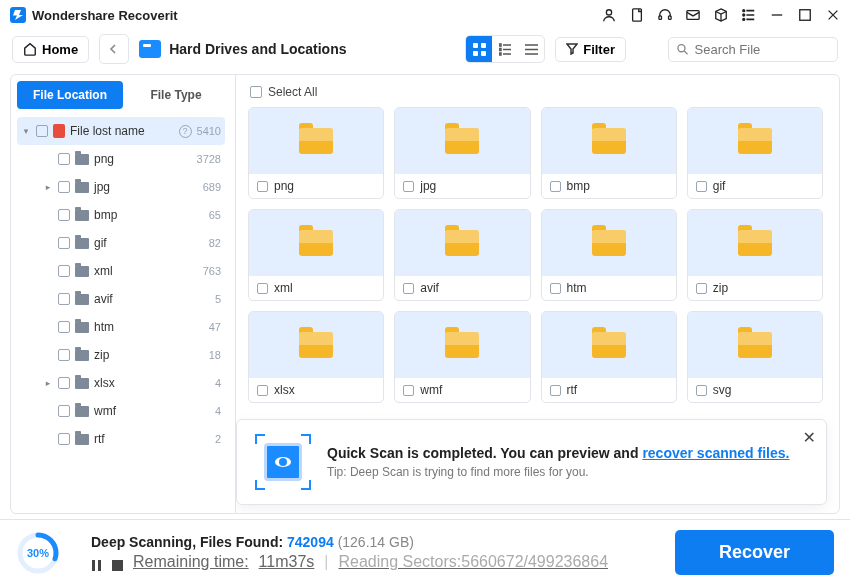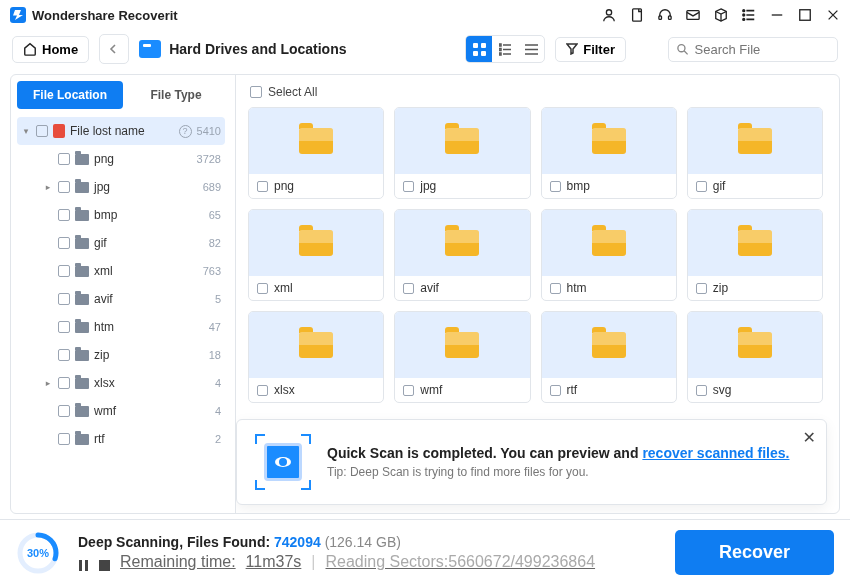--- a/index.html
+++ b/index.html
@@ -65,21 +65,21 @@
 .c-bl{bottom:0;left:0;border-right:none;border-top:none;}
 .c-br{bottom:0;right:0;border-left:none;border-top:none;}
 .eye { width:16px; height:10px; background:#fff; border-radius:50%; position:relative;}
 .eye::after{content:"";position:absolute;top:1px;left:4px;width:8px;height:8px;background:#1a8cff;border-radius:50%;}
 .notice-text { flex:1; }
 .notice-title { font-size:14px; font-weight:700; color:#222;}
 .notice-title a { color:#0f7df2; text-decoration:underline;}
 .notice-sub { font-size:12px; color:#777; margin-top:4px;}
 .notice-close { position:absolute; top:8px; right:10px; cursor:pointer; font-size:16px; color:#444;}
 
-.footer { position:absolute; bottom:0; left:0; right:0; height:66px; border-top:1px solid #e1e5ea; display:flex; align-items:center; padding:8px 16px; gap:18px; background:#fff;margin-top:16px;}
+.footer { position:absolute; bottom:0; left:0; right:0; height:66px; border-top:1px solid #e1e5ea; display:flex; align-items:center; padding:8px 16px; gap:31px; background:#fff;margin-top:16px;}
 .progress-ring { width:44px; height:44px; position:relative;}
 .progress-ring svg { transform:rotate(-90deg);}
 .progress-txt { position:absolute; inset:0; display:flex; align-items:center; justify-content:center; font-size:11px; font-weight:600; color:#1a8cff;}
 .footer-info { flex:1; }
 .footer-line1 { font-size:14px; font-weight:700; color:#222;}
 .footer-line1 .num { color:#0f7df2;}
 .footer-line1 .size { color:#888; font-weight:500;}
 .footer-line2 { font-size:16px; color:#666; margin-top:3px; display:flex; align-items:flex-end; gap:10px;text-decoration:underline;}
 .pc-btn { cursor:pointer; color:#444;}
 .divider { color:#ccc;}

